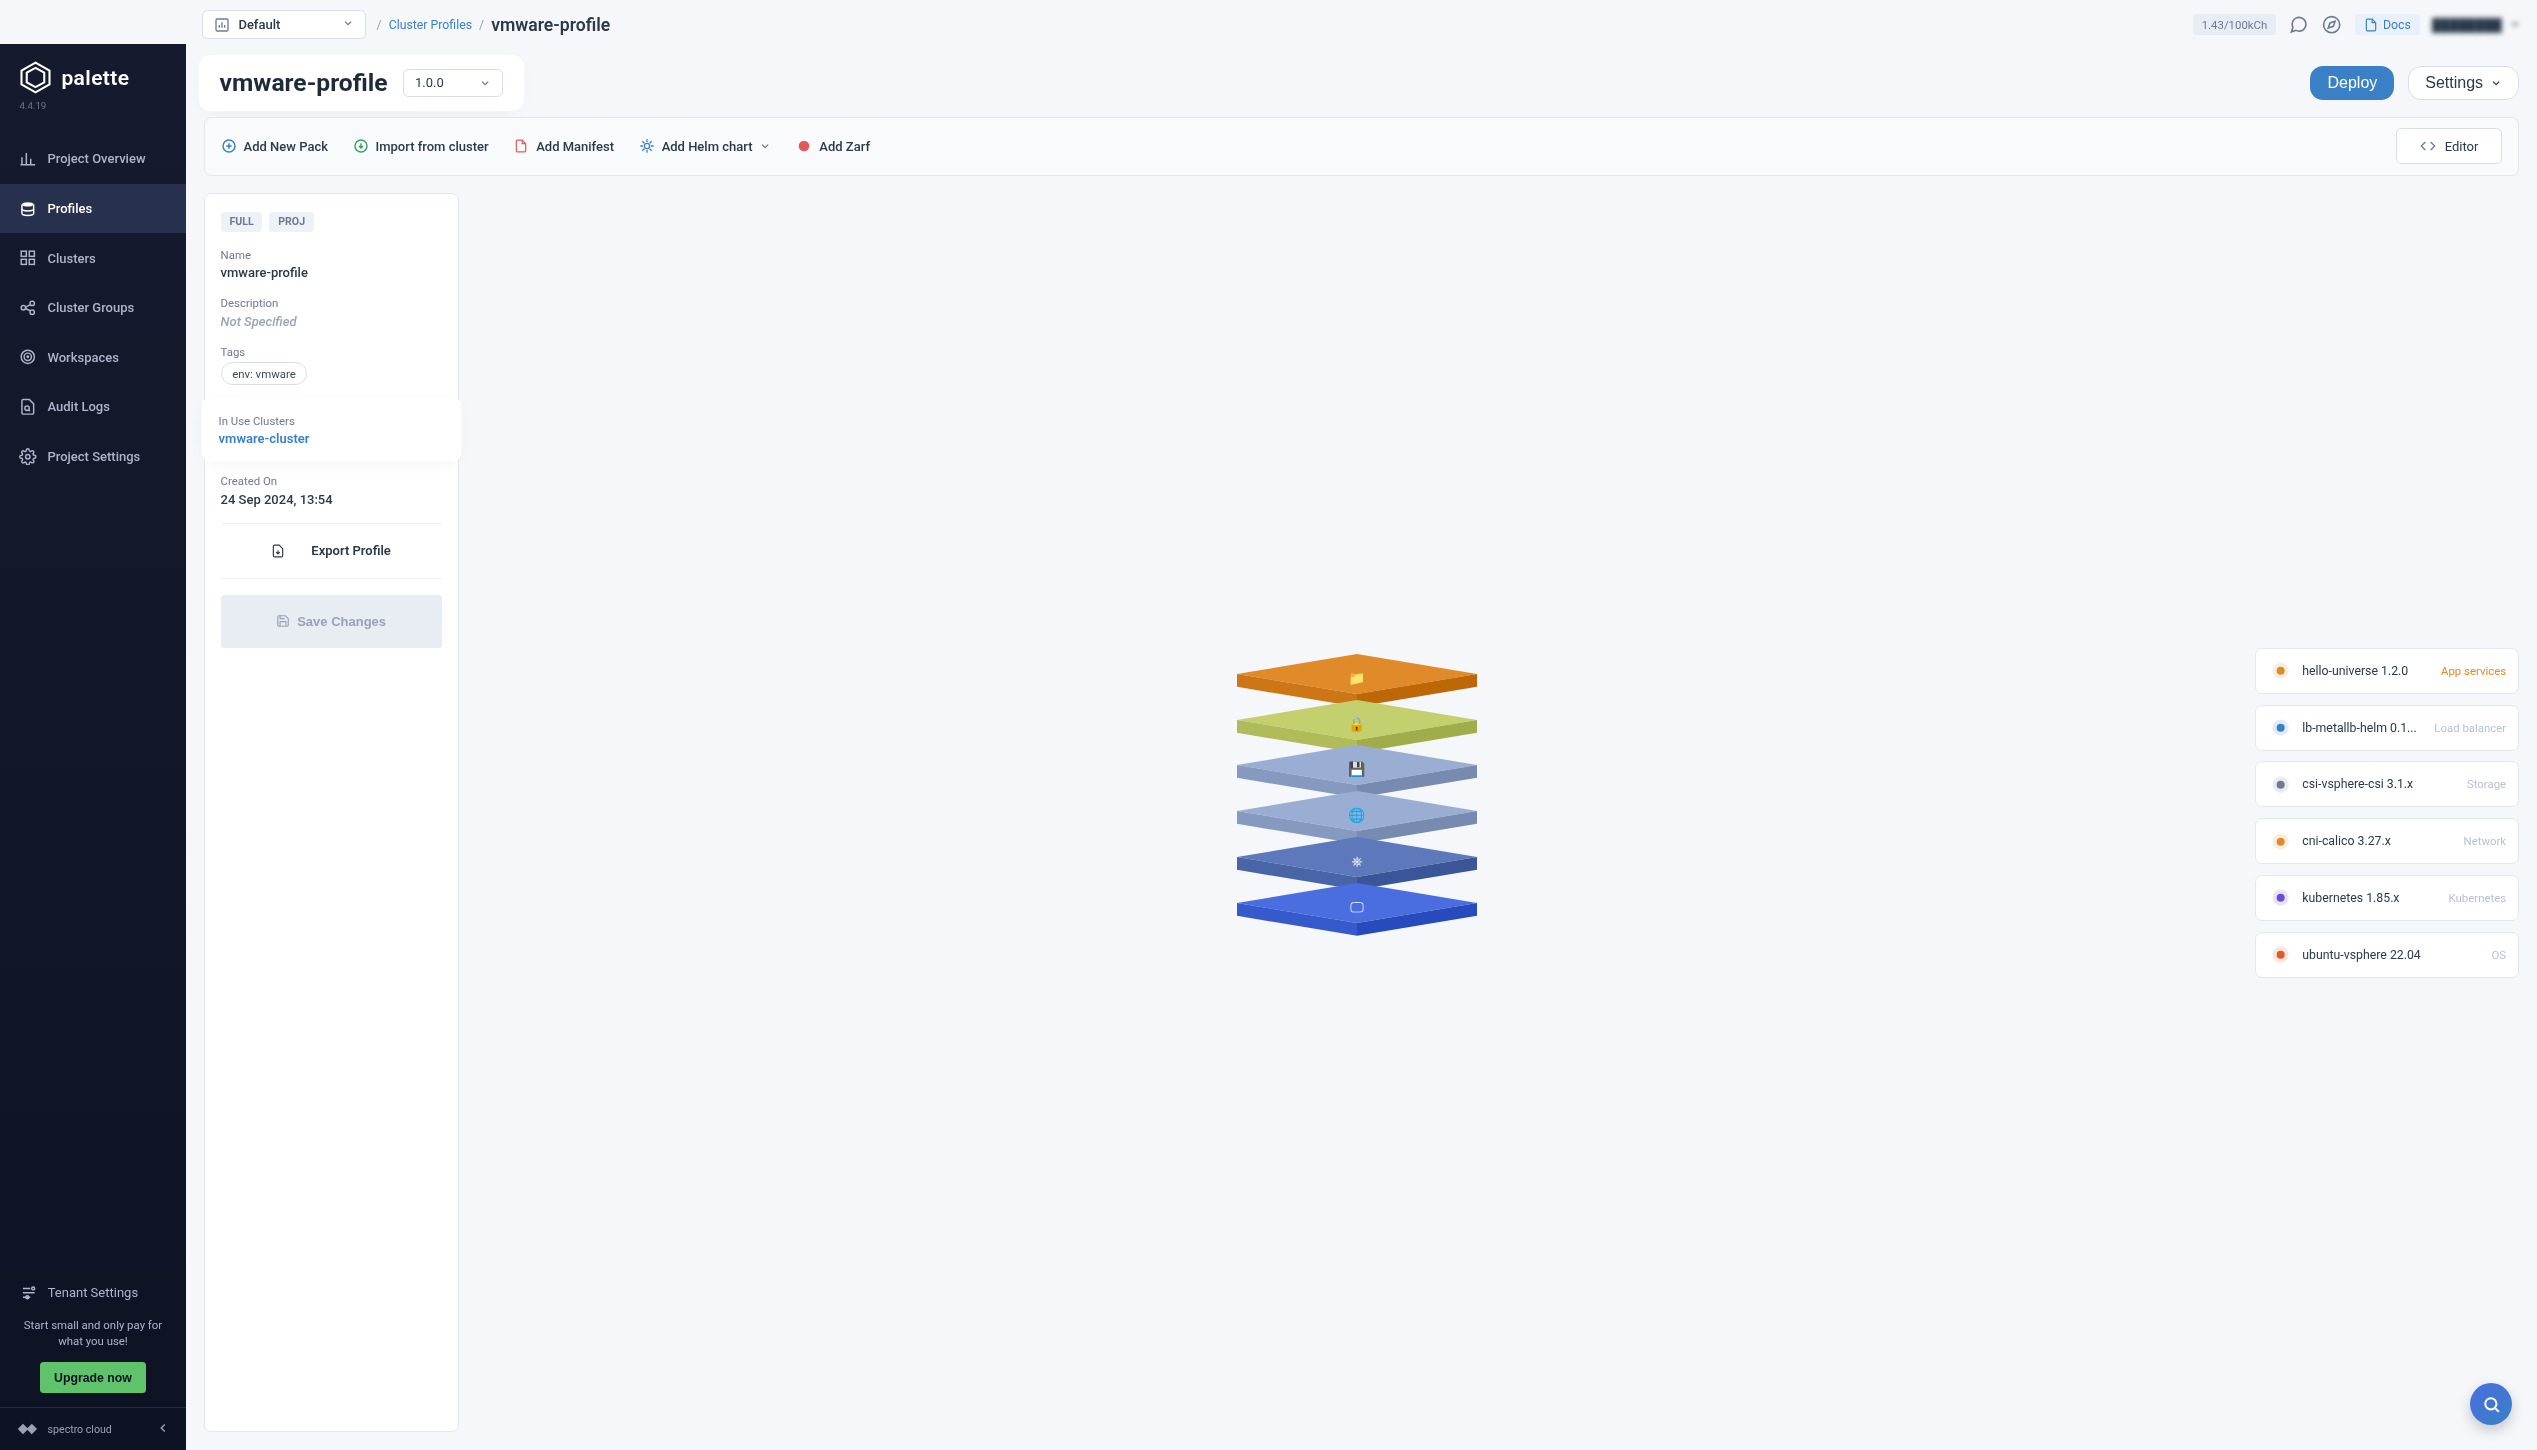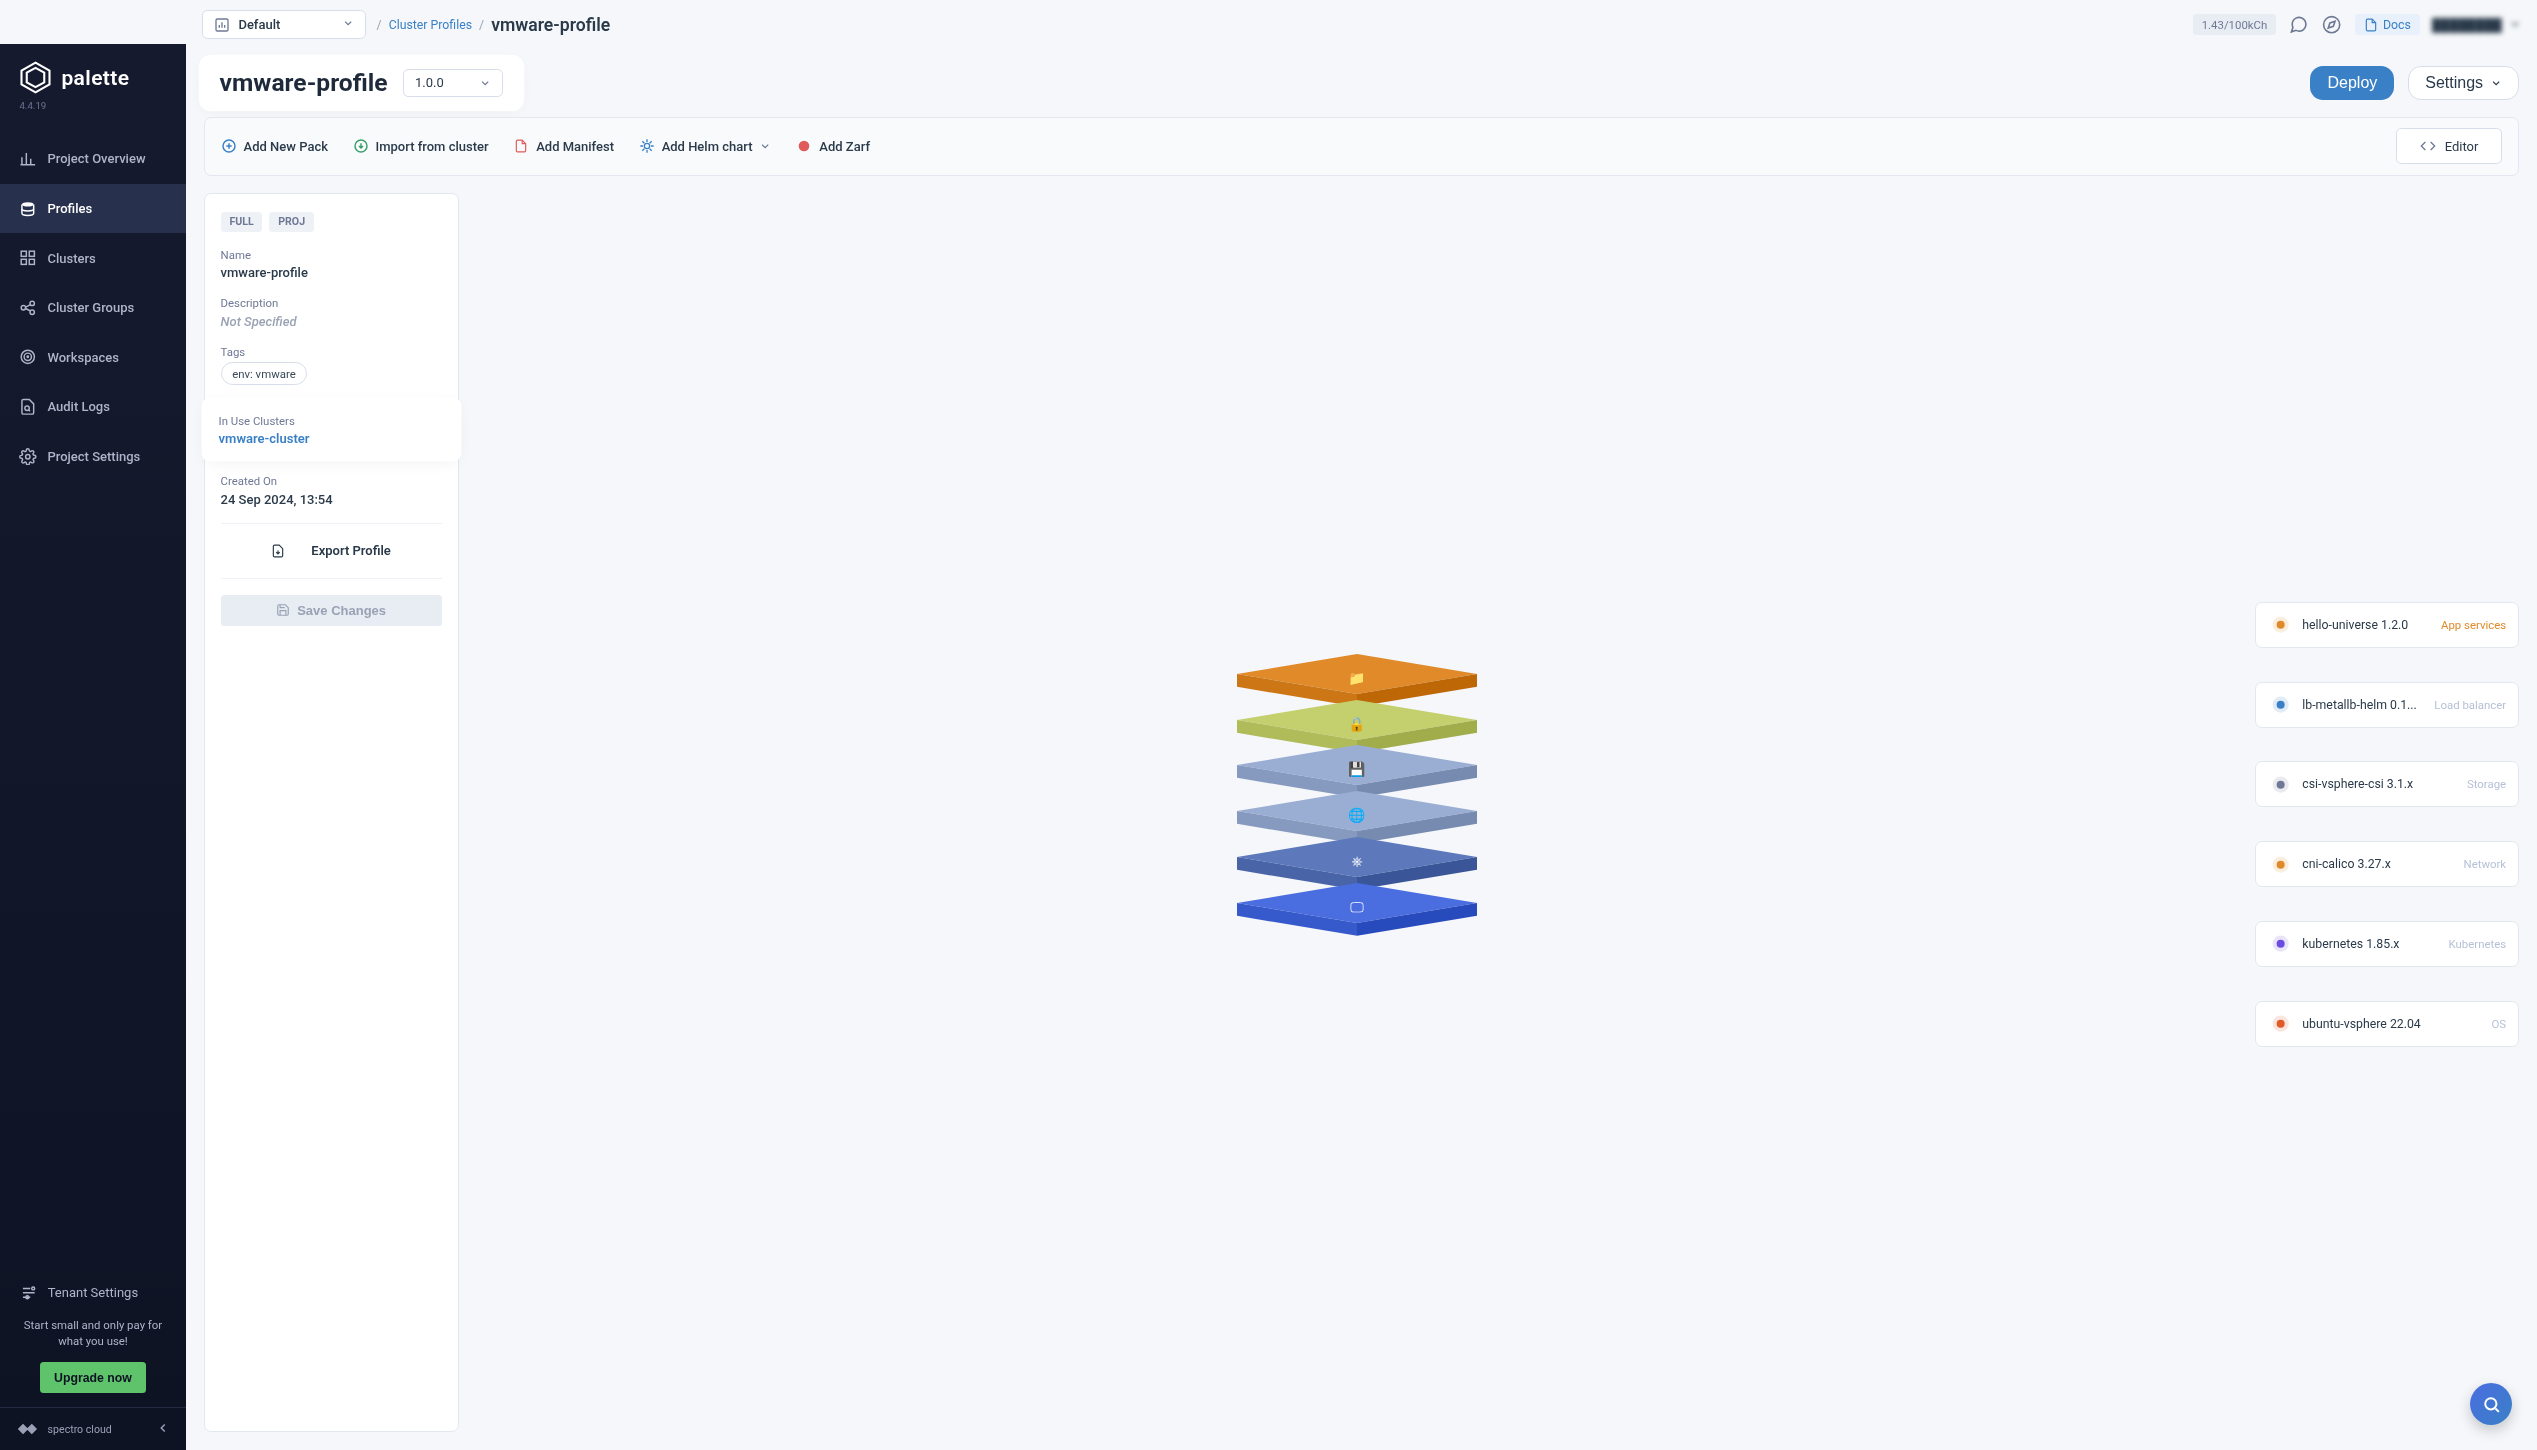--- a/index.html
+++ b/index.html
@@ -135,21 +135,21 @@
   }
   .highlight-block {
     background:#fff; border-radius:5.3px; padding:12.3px 14px; margin:0 -16px;
     box-shadow: 0 0 0 3.5px rgba(255,255,255,1), 0 3.5px 16px rgba(0,0,0,0.06);
   }
   .cluster-link { color:#3a80c6; font-weight:600; font-size:13px; cursor:pointer; }
   .divider { height:0.9px; background:#eef1f6; margin:0; }
   .export-row { display:flex; align-items:center; justify-content:center; gap:26px; font-size:13px; font-weight:600; cursor:pointer; padding:3.5px 0; }
   .save-btn {
     width:100%; background:#e8ecf3; color:#9aa3b5; border:none; border-radius:3.5px;
-    padding:8px; font-size:13px; font-weight:600; display:flex; align-items:center; justify-content:center; gap:7px; cursor:not-allowed;
+    padding:19px; font-size:13px; font-weight:600; display:flex; align-items:center; justify-content:center; gap:7px; cursor:not-allowed;
   }
 
   
   .stack-area { flex:1; display:flex; align-items:center; justify-content:center; position:relative; }
   .stack { position:relative; width:264px; height:317px; }
   .layer {
     position:absolute; left:0; width:264px; height:56px;
     transform: skewY(0deg);
   }
   .layer svg { width:100%; height:100%; }
@@ -157,21 +157,20 @@
     position:absolute; left:50%; top:16px; transform:translateX(-50%);
     color:#fff; font-size:14px;
   }
 
   
   .pack-list { width:264px; display:flex; flex-direction:column; gap:10.6px; align-self:center; }
   .pack-row {
     display:flex; align-items:center; gap:10.6px;
     background:#fff; border:0.9px solid #e3e8f0; border-radius:7px; padding:10.6px 12.3px;
     cursor:pointer;
-    margin-top:23px;
   }
   .pack-icon { width:23px;height:23px; display:inline-flex;align-items:center;justify-content:center; }
   .pack-name { font-size:12.3px; color:#2a3a4a; flex:1; white-space:nowrap; overflow:hidden; text-overflow:ellipsis; }
   .pack-type { font-size:11.4px; }
 
   
   .chat-fab {
     position:fixed; right:24.6px; bottom:24.6px; width:42px; height:42px; border-radius:50%;
     background:linear-gradient(135deg,#4a6de0,#3a80c6); display:flex;align-items:center;justify-content:center;
     color:#fff; cursor:pointer; box-shadow:0 5.3px 14px rgba(0,0,0,0.2);

